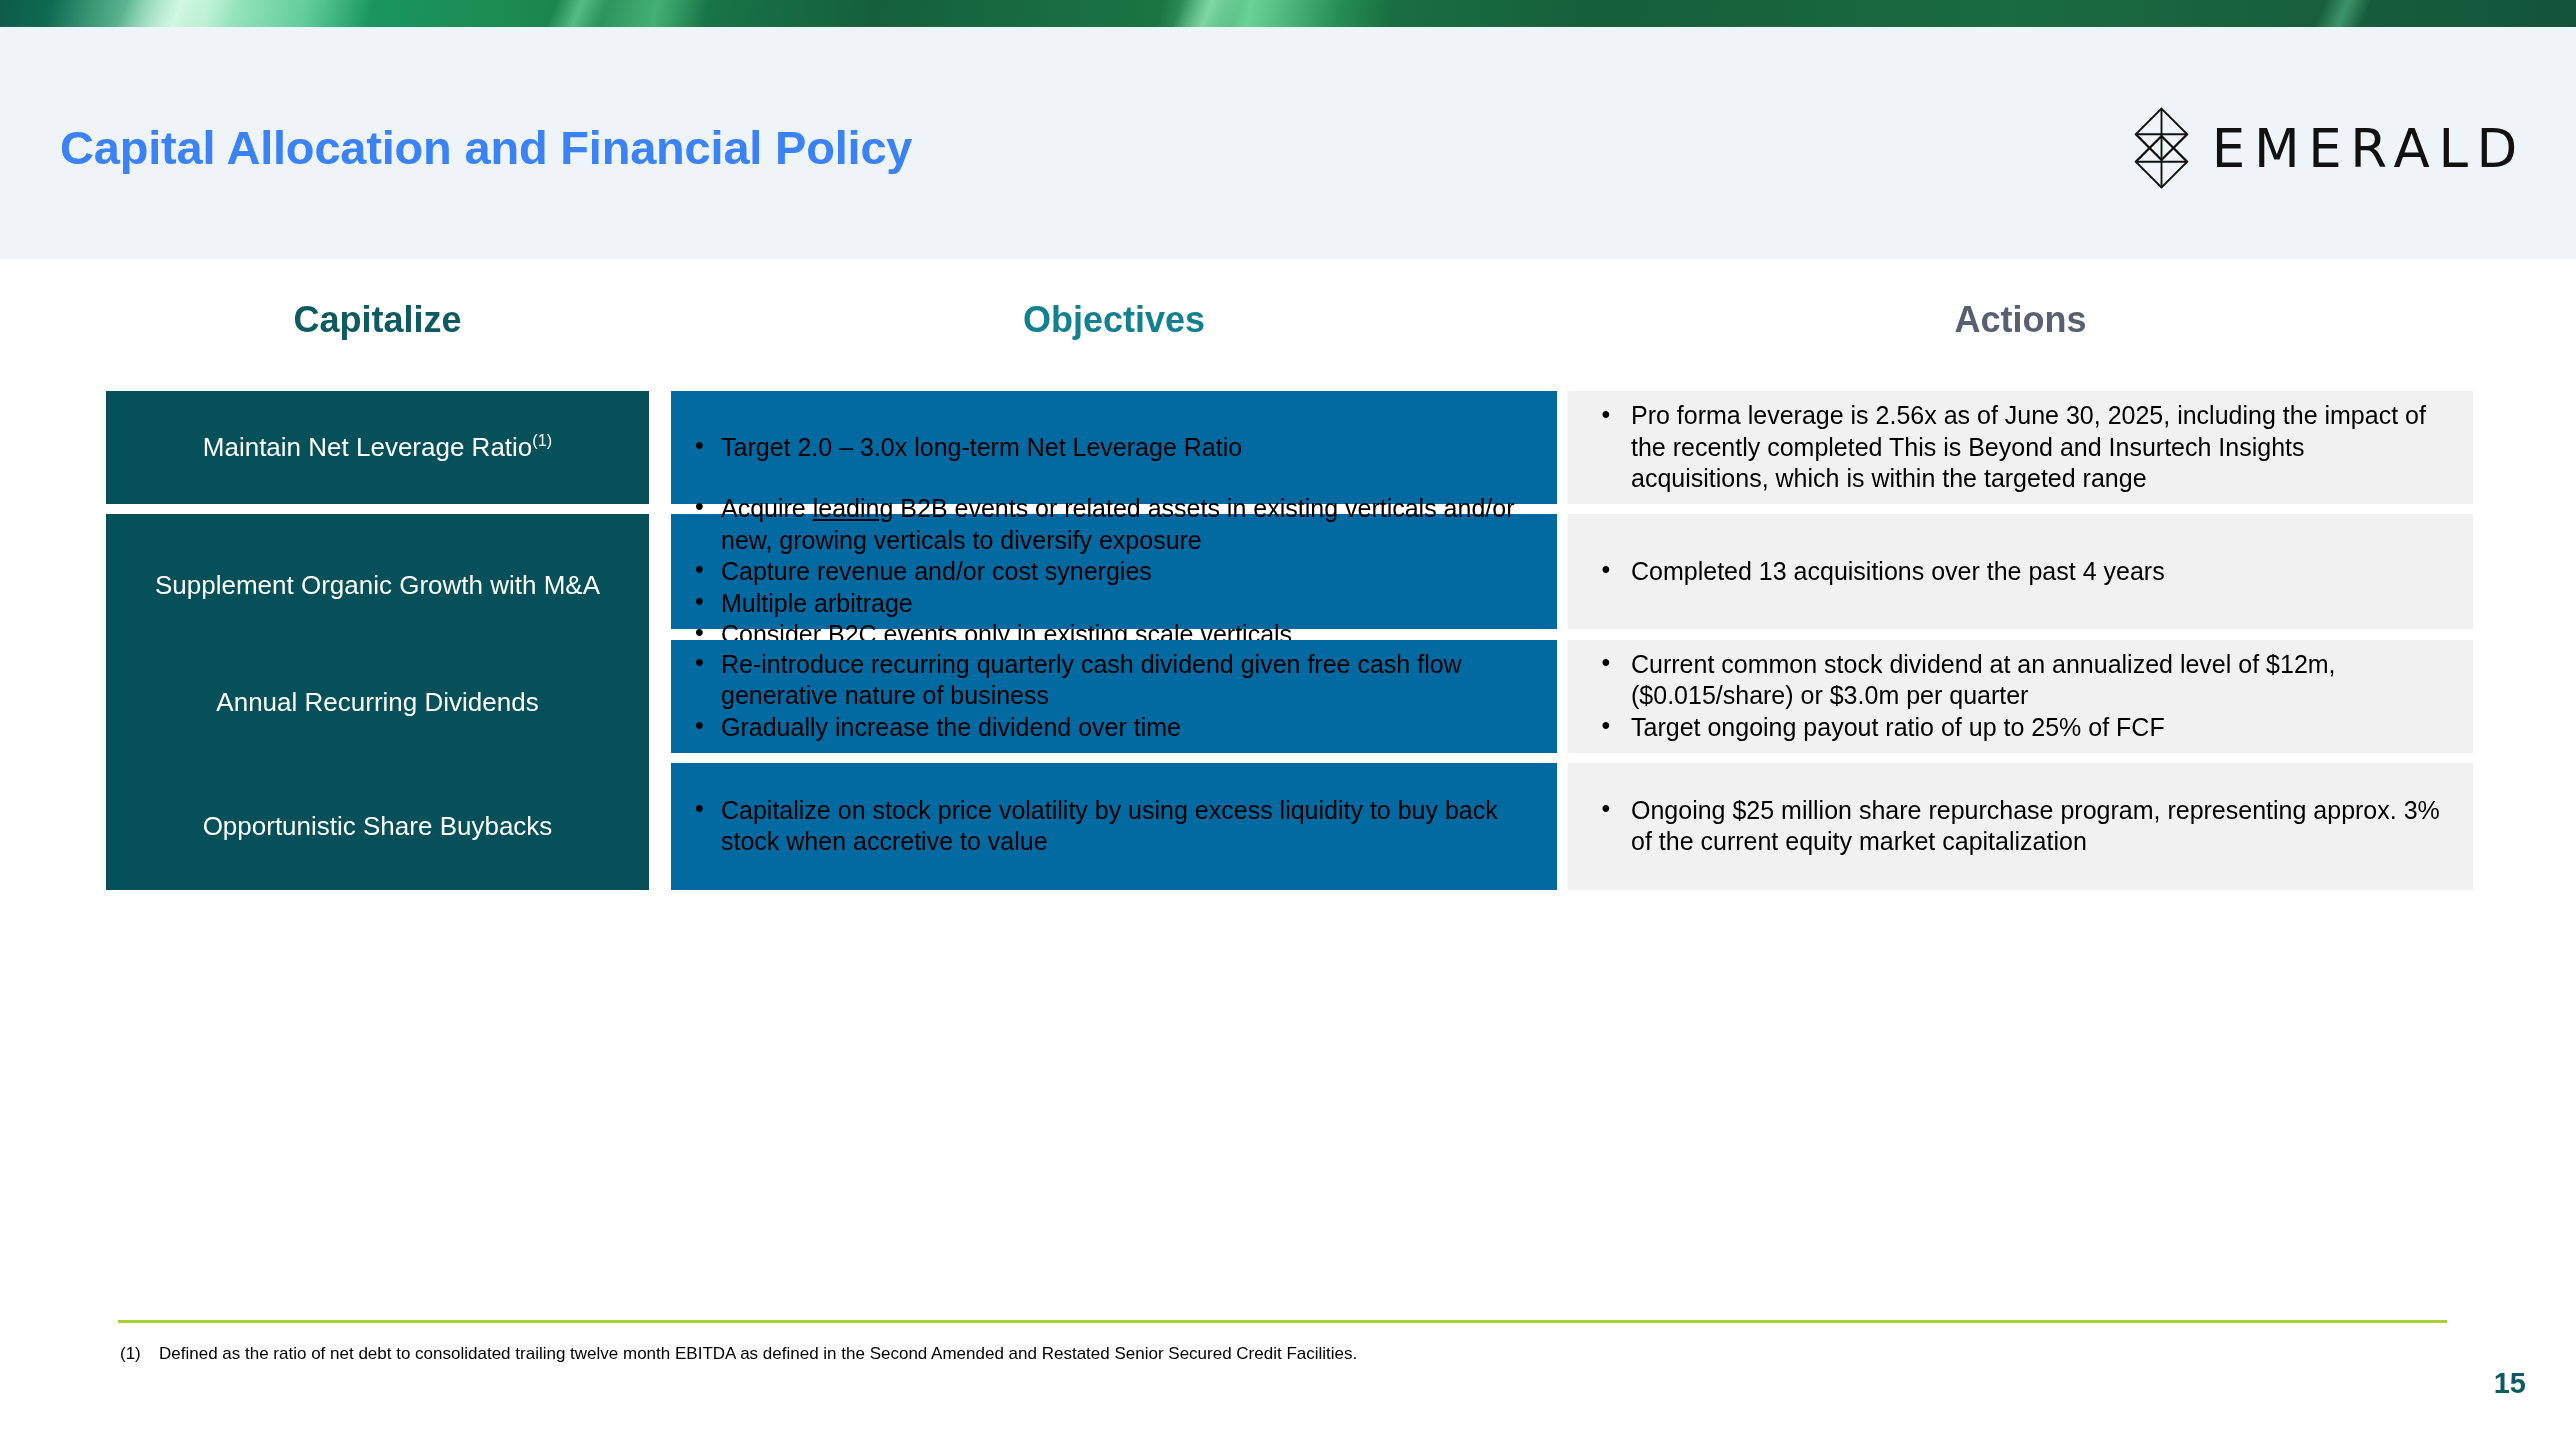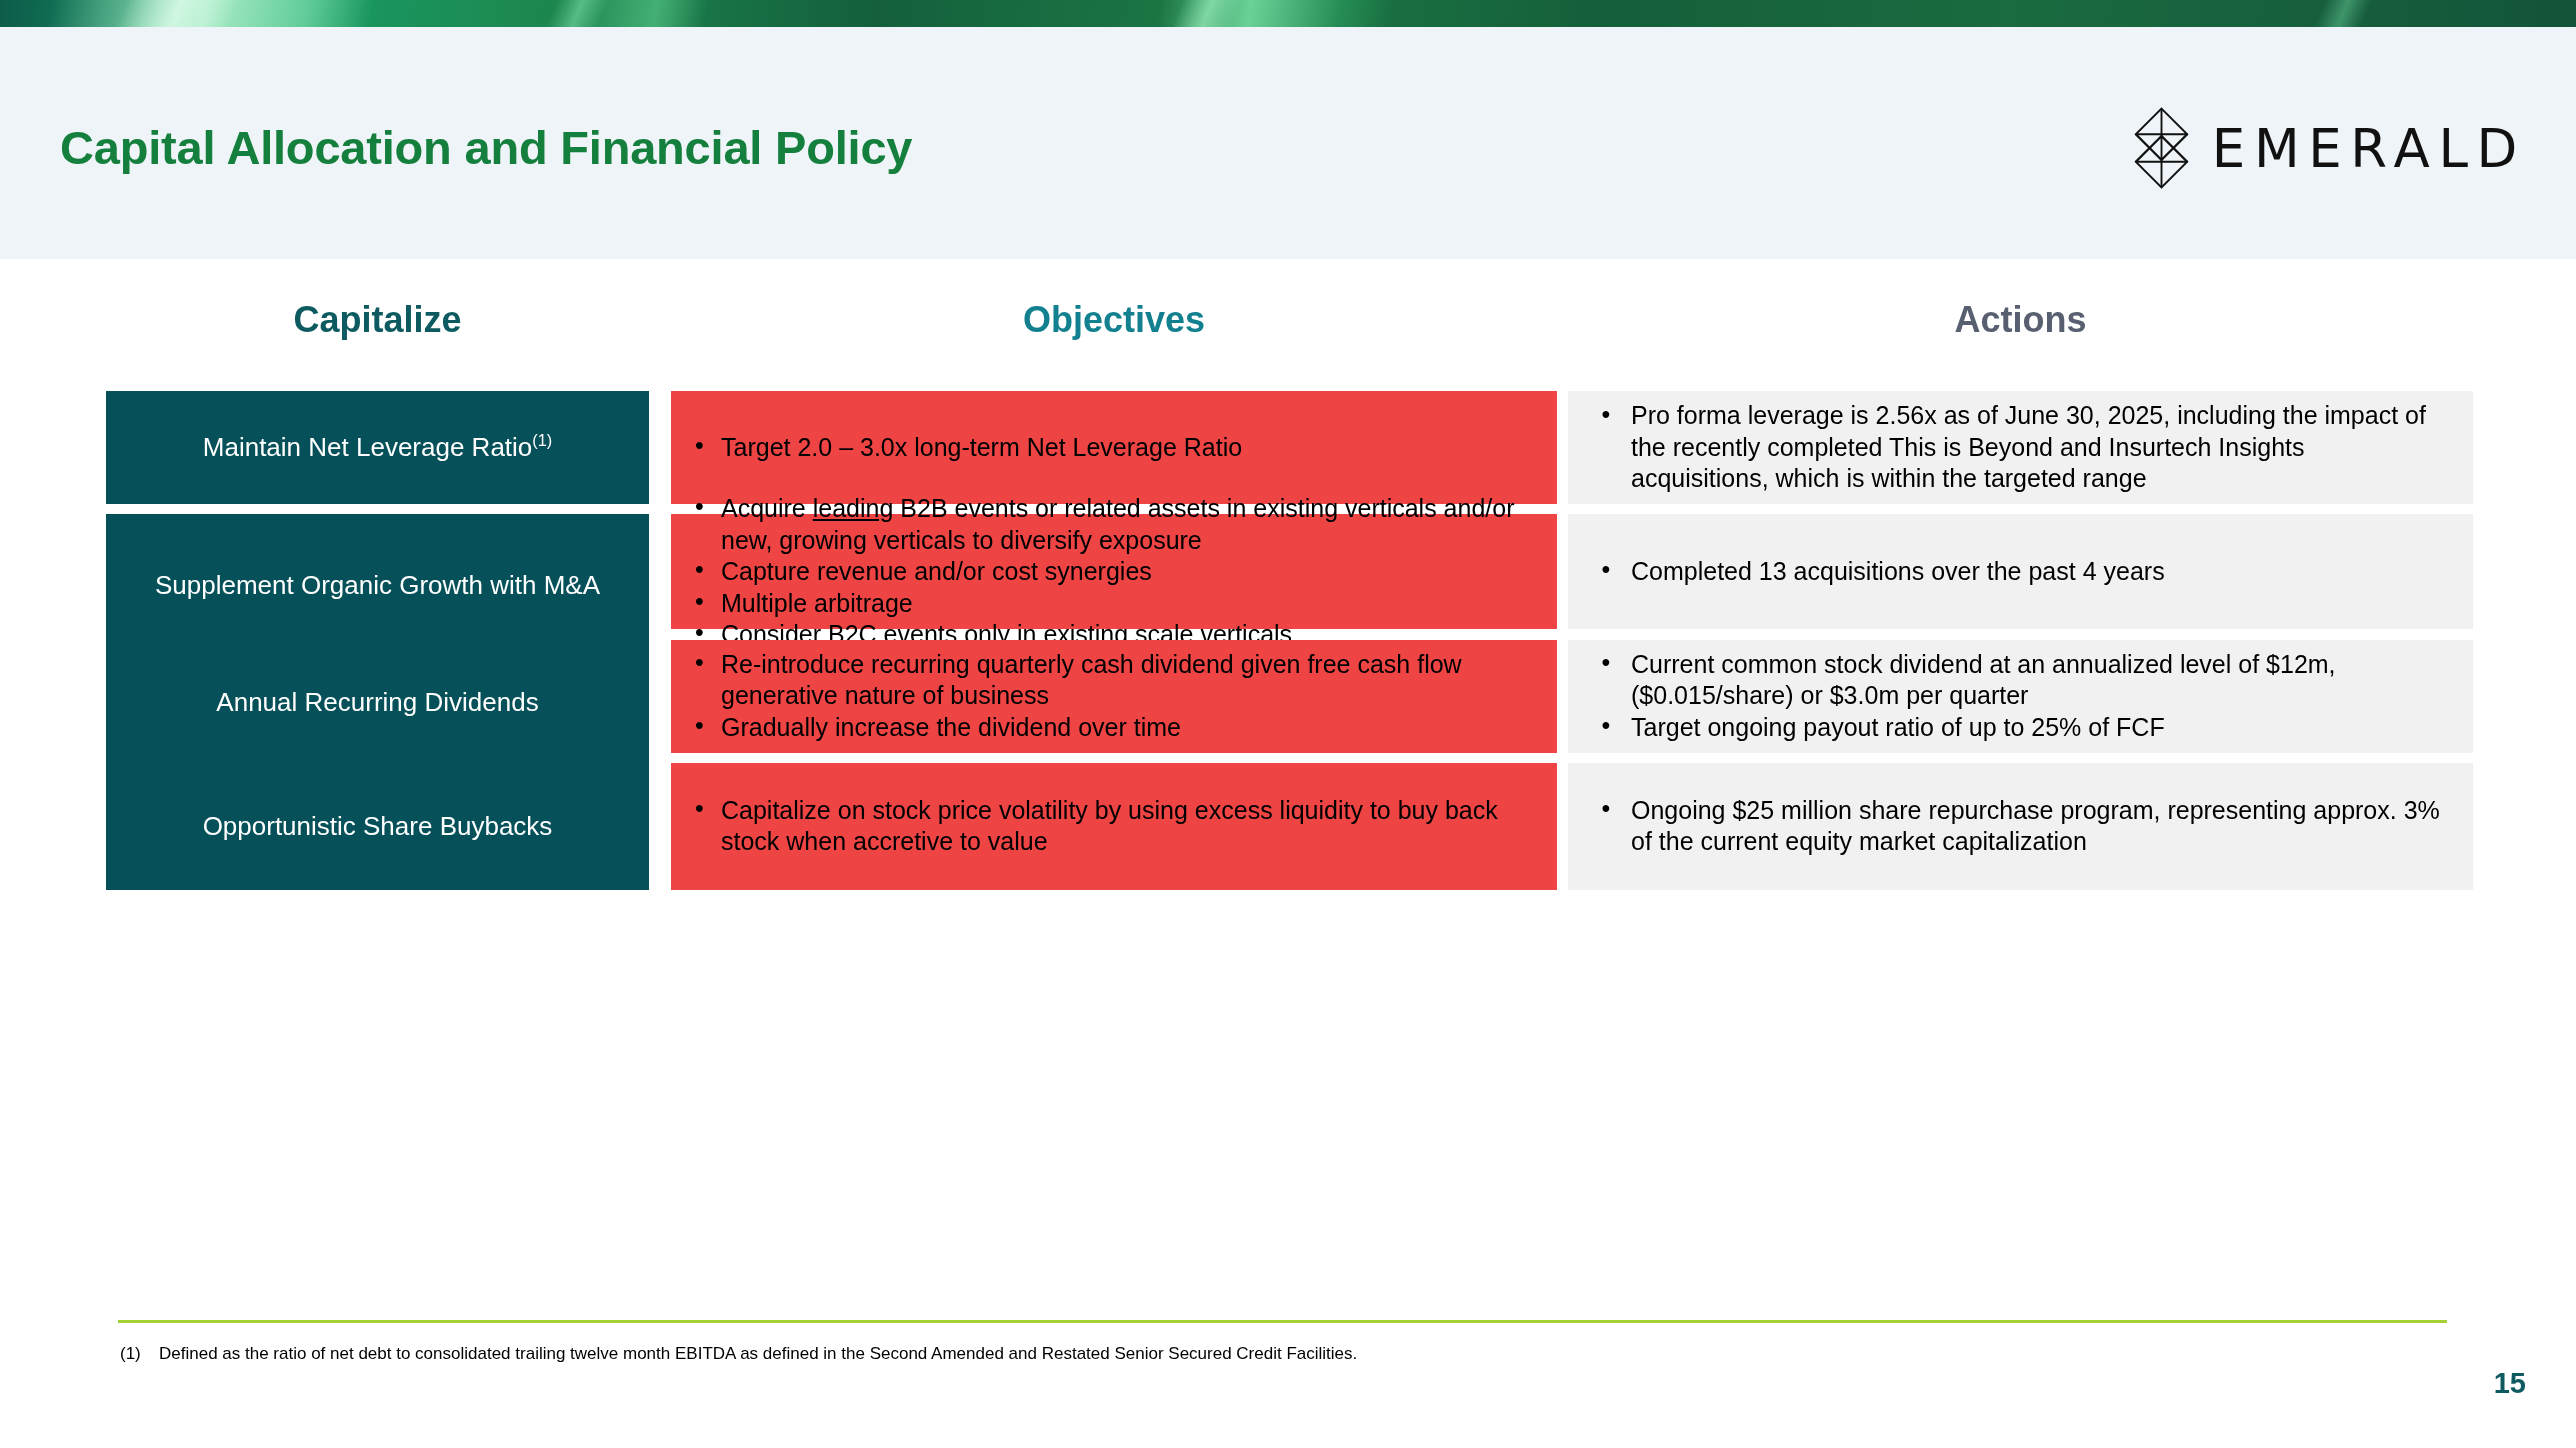--- a/index.html
+++ b/index.html
@@ -34,21 +34,21 @@
   .s3{left:1176px;width:60px;background:linear-gradient(90deg,rgba(255,255,255,0),rgba(150,235,185,.7),rgba(255,255,255,0));}
   .s4{left:2318px;width:47px;background:linear-gradient(90deg,rgba(255,255,255,0),rgba(110,215,160,.45),rgba(255,255,255,0));}
 
   
   .header-band{
     position:absolute;left:0;top:27px;width:2576px;height:232px;
     background:#eef4f7;
   }
   .slide-title{
     position:absolute;left:60px;top:120px;
-    font-size:47px;font-weight:bold;color:#15803d;
+    font-size:47px;font-weight:bold;color:#3b82f6;
     letter-spacing:-0.2px;white-space:nowrap;
   }
 
   
   .logo{
     position:absolute;right:50px;top:106px;
     display:flex;align-items:center;gap:22px;
   }
   .logo-mark{width:57px;height:84px;display:block;}
   .logo-word{
@@ -79,21 +79,21 @@
     padding:0 24px;
   }
   .cell-priority .plabel{
     color:#ffffff;font-size:26px;font-weight:normal;
     text-align:center;line-height:1.28;
   }
   .plabel sup{font-size:16.3px;vertical-align:super;line-height:0;}
 
   .cell-objective{
     left:671px;width:886px;
-    background:#ef4444;
+    background:#0369a1;
     display:flex;flex-direction:column;justify-content:center;
     padding:0 22px 0 17px;
   }
   .cell-action{
     left:1568px;width:905px;
     background:#f1f1f1;
     display:flex;flex-direction:column;justify-content:center;
     padding:0 26px 0 25px;
   }
 

